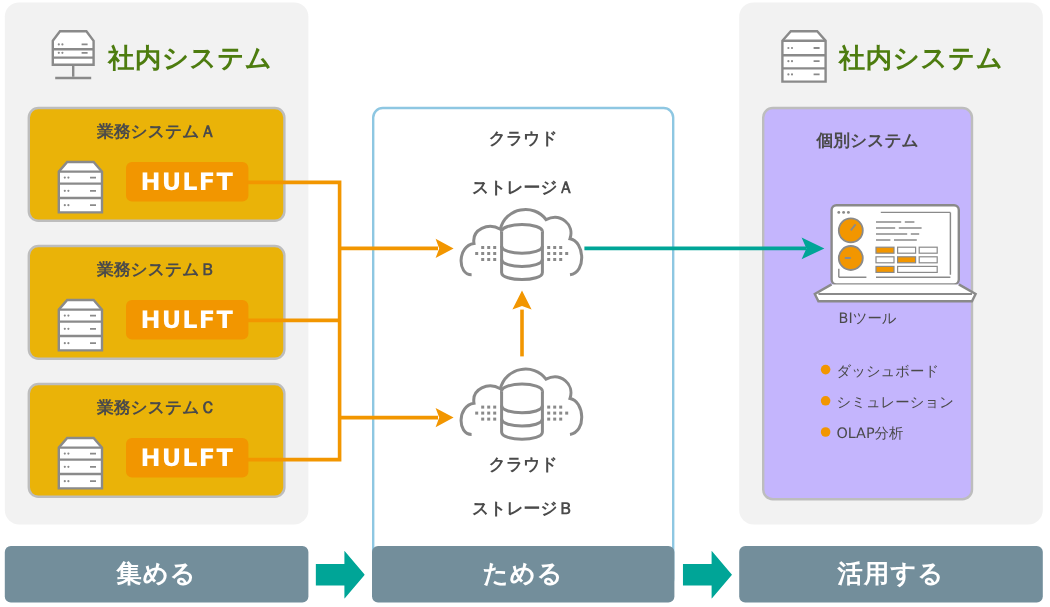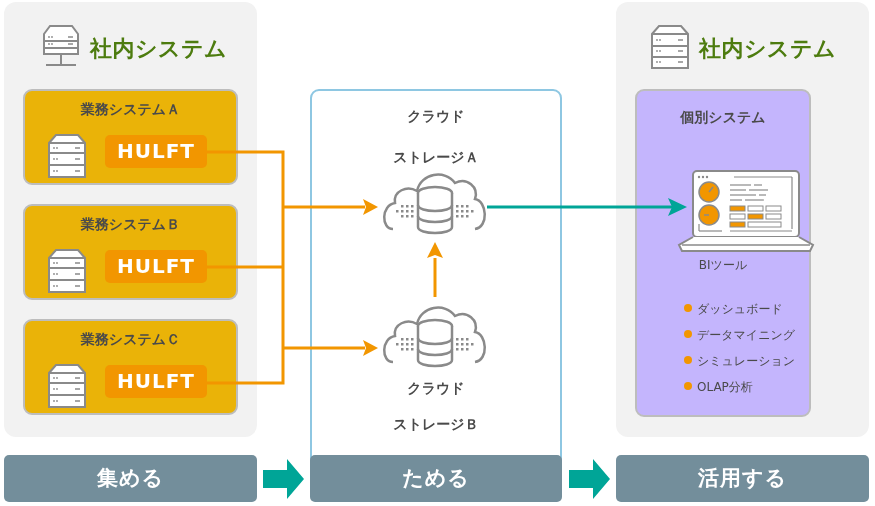--- a/index.html
+++ b/index.html
@@ -176,21 +176,20 @@
       <rect x="90" y="37" width="15" height="5" fill="#fff" stroke="#8a8a8a" stroke-width="1"></rect>
       <rect x="54" y="45" width="15" height="5" fill="#fff" stroke="#8a8a8a" stroke-width="1"></rect>
       <rect x="72" y="45" width="15" height="5" fill="#f29600" stroke="#8a8a8a" stroke-width="1"></rect>
       <rect x="90" y="45" width="15" height="5" fill="#fff" stroke="#8a8a8a" stroke-width="1"></rect>
       <rect x="54" y="53" width="15" height="5" fill="#f29600" stroke="#8a8a8a" stroke-width="1"></rect>
       <rect x="72" y="53" width="33" height="5" fill="#fff" stroke="#8a8a8a" stroke-width="1"></rect>
     </svg>
     <div class="bi-label">BIツール</div>
     <ul class="feature-list">
       <li><span class="bullet"></span><span>ダッシュボード</span></li>
-      <li><span class="bullet"></span><span>データマイニング</span></li>
       <li><span class="bullet"></span><span>シミュレーション</span></li>
       <li><span class="bullet"></span><span>OLAP分析</span></li>
     </ul>
   </div>
 </div>
 
 <svg class="conn" viewBox="0 0 875 506">
   <g fill="none" stroke="#f29600" stroke-width="3">
     <polyline points="206,152 283,152 283,383 206,383"></polyline>
     <line x1="206" y1="267" x2="283" y2="267"></line>

